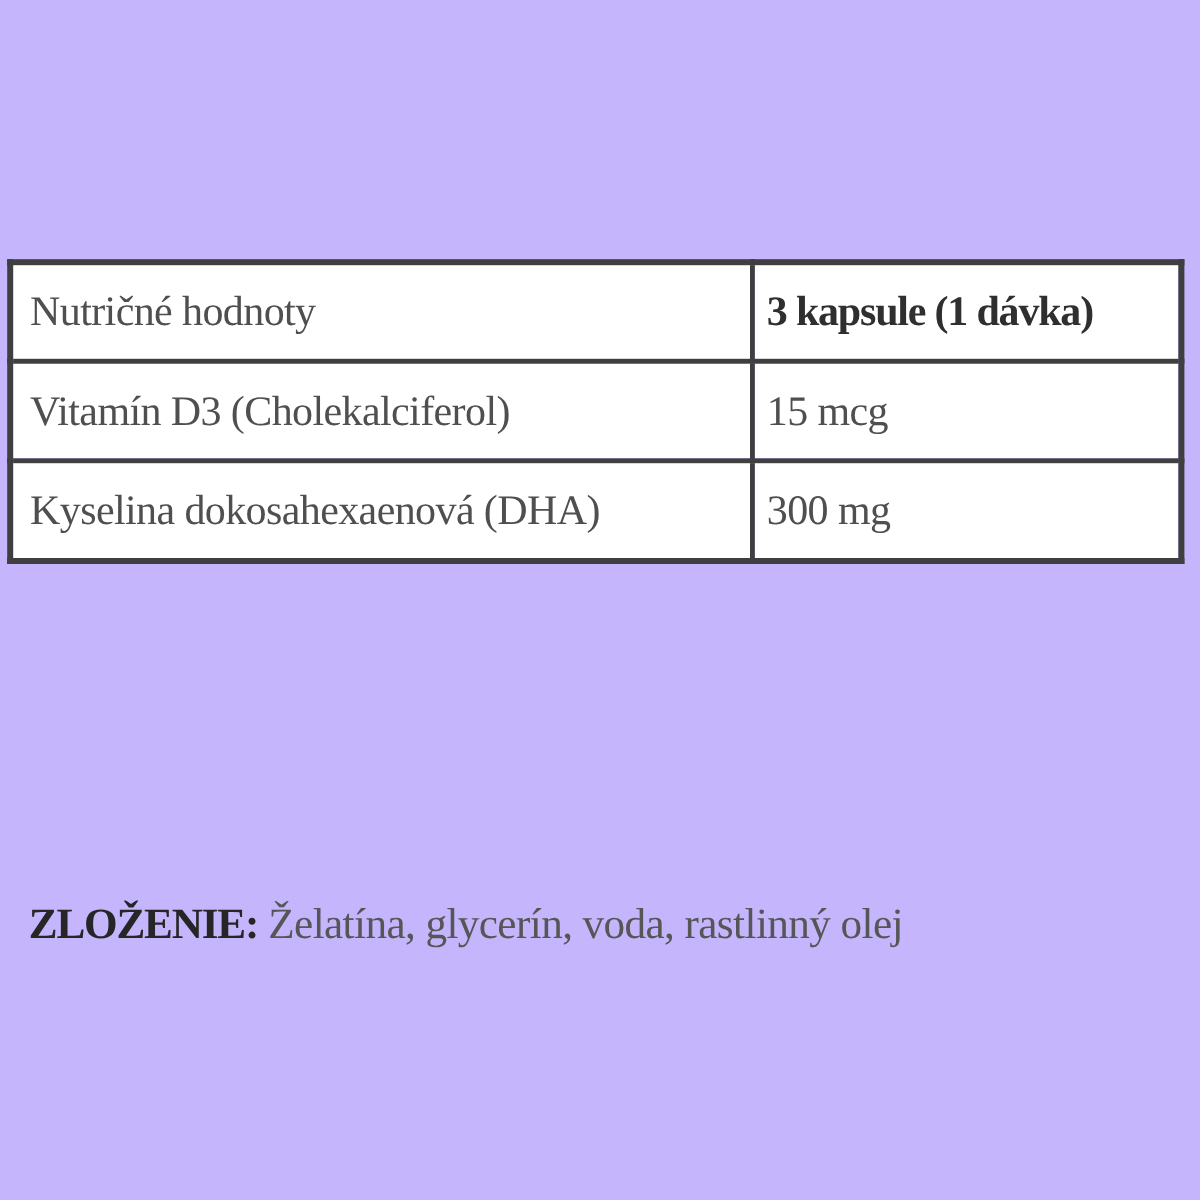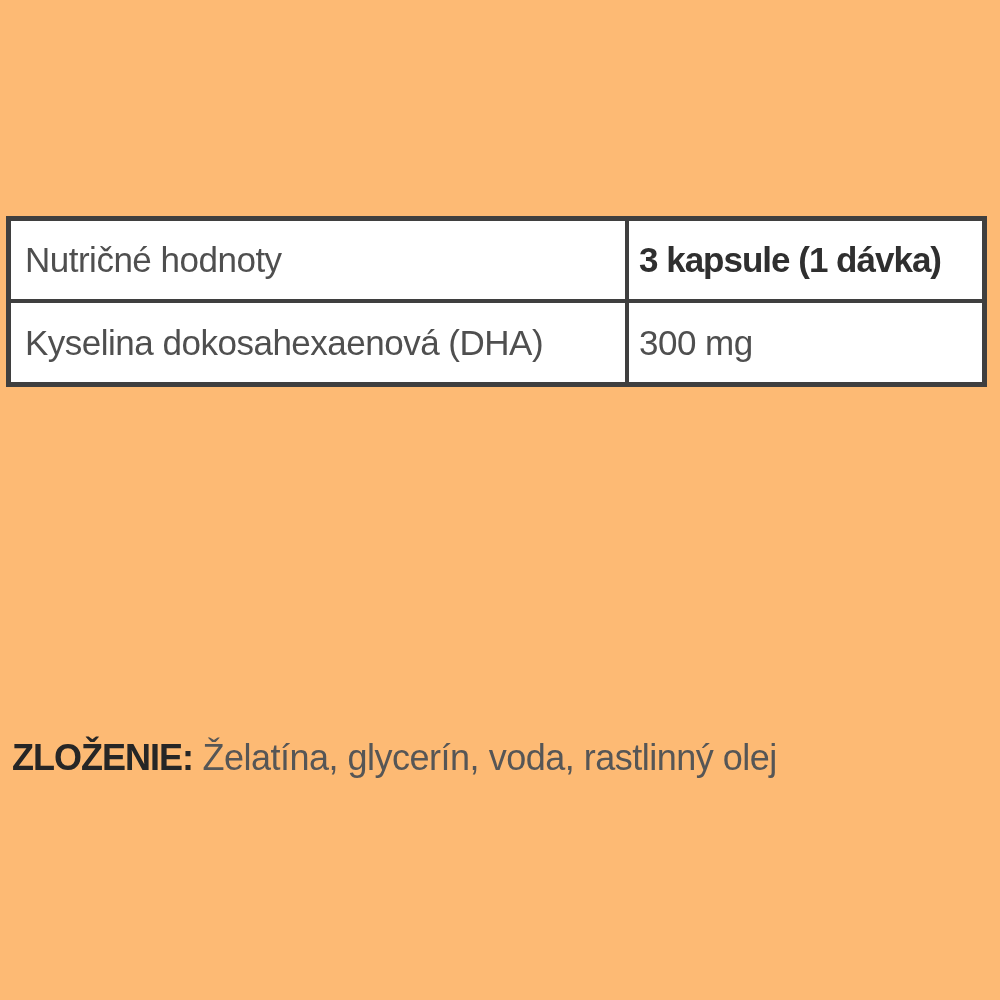--- a/index.html
+++ b/index.html
@@ -4,23 +4,23 @@
 <style>
   html, body {
     margin: 0;
     padding: 0;
     background: #ffffff;
   }
   .canvas {
     position: relative;
     width: 1000px;
     height: 1000px;
-    background: #fdba74;
+    background: #c4b5fd;
     overflow: hidden;
-    font-family: Liberation Sans, sans-serif;
+    font-family: Liberation Serif, serif;
   }
   table.nutrition {
     position: absolute;
     left: 6px;
     top: 216px;
     width: 981px;
     border-collapse: collapse;
     table-layout: fixed;
     border: 5px solid #3f3f3f;
   }
@@ -54,21 +54,21 @@
     color: #2f2f2f;
     letter-spacing: -1px;
   }
   table.nutrition tbody td {
     height: 79px;
   }
   .composition {
     position: absolute;
     left: 8px;
     top: 733px;
-    margin: 4px;
+    margin: 16px;
     font-size: 36px;
     letter-spacing: -0.5px;
     color: #565656;
     white-space: nowrap;
   }
   .composition .comp-label {
     font-weight: 700;
     color: #262626;
     letter-spacing: -1px;
   }
@@ -80,20 +80,24 @@
 
   <table class="nutrition">
     <thead>
       <tr>
         <th class="c1">Nutričné hodnoty</th>
         <th class="c2">3 kapsule (1 dávka)</th>
       </tr>
     </thead>
     <tbody>
       <tr>
+        <td class="c1">Vitamín D3 (Cholekalciferol)</td>
+        <td class="c2">15 mcg</td>
+      </tr>
+      <tr>
         <td class="c1">Kyselina dokosahexaenová (DHA)</td>
         <td class="c2">300 mg</td>
       </tr>
     </tbody>
   </table>
 
   <p class="composition">
     <span class="comp-label">ZLOŽENIE:</span><span> Želatína, glycerín, voda, rastlinný olej</span>
   </p>
 

